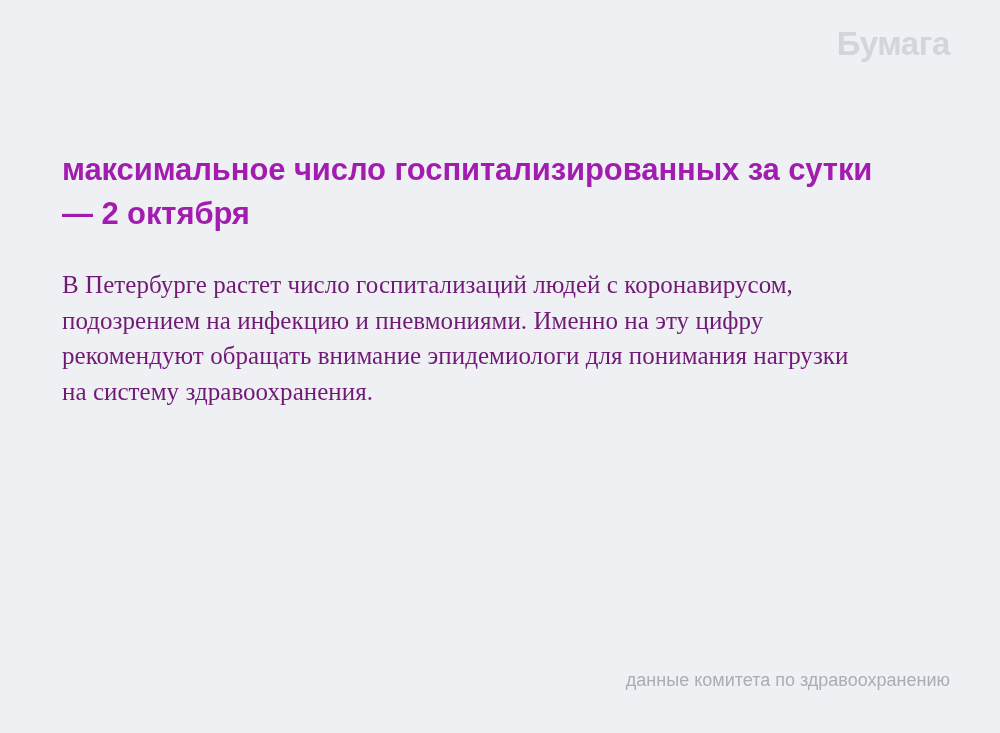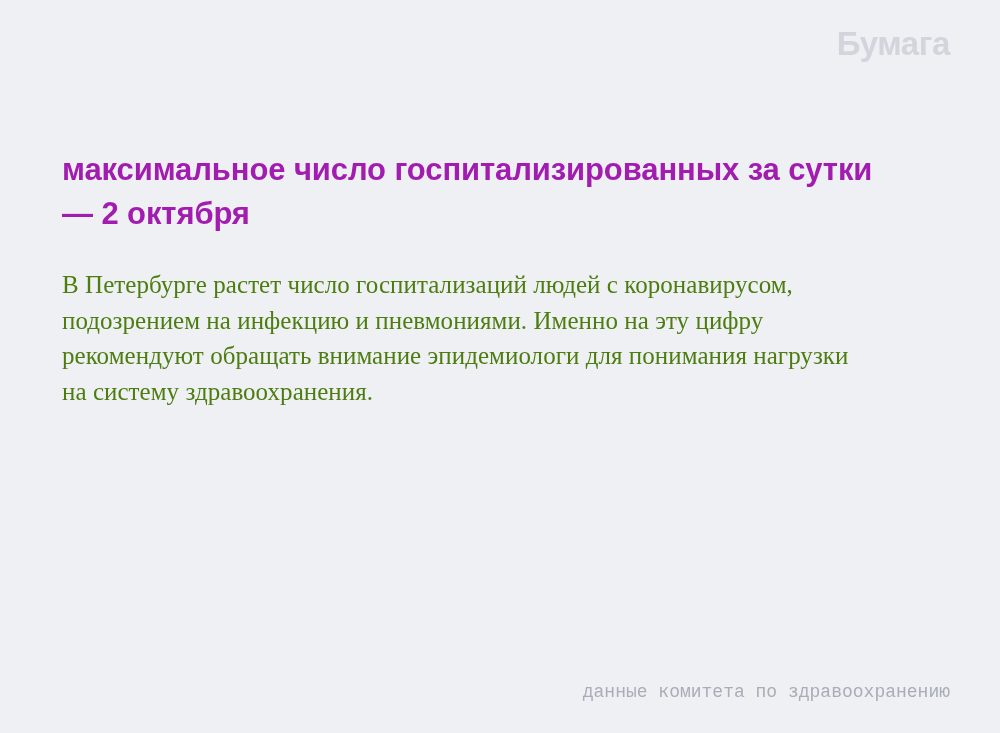--- a/index.html
+++ b/index.html
@@ -67,35 +67,35 @@
   
   .body-copy {
     position: absolute;
     top: 267px;
     left: 62px;
     width: 800px;
   }
   .paragraph {
     font-family: "Liberation Serif", serif;
     font-size: 25px;
-    color: #4d7c0f;
+    color: #701a75;
     line-height: 1.42;
     margin: 0;
     letter-spacing: 0.05px;
   }
   .paragraph + .paragraph {
     margin-top: 30px;
   }
 
   
   .source-note {
     position: absolute;
-    bottom: 32px;
+    bottom: 44px;
     right: 50px;
-    font-family: Liberation Mono, monospace;
+    font-family: Liberation Sans, sans-serif;
     font-size: 18px;
     color: #a9adb6;
     line-height: 1;
   }
 </style>
 </head>
 <body>
 
 <div class="card">
 

